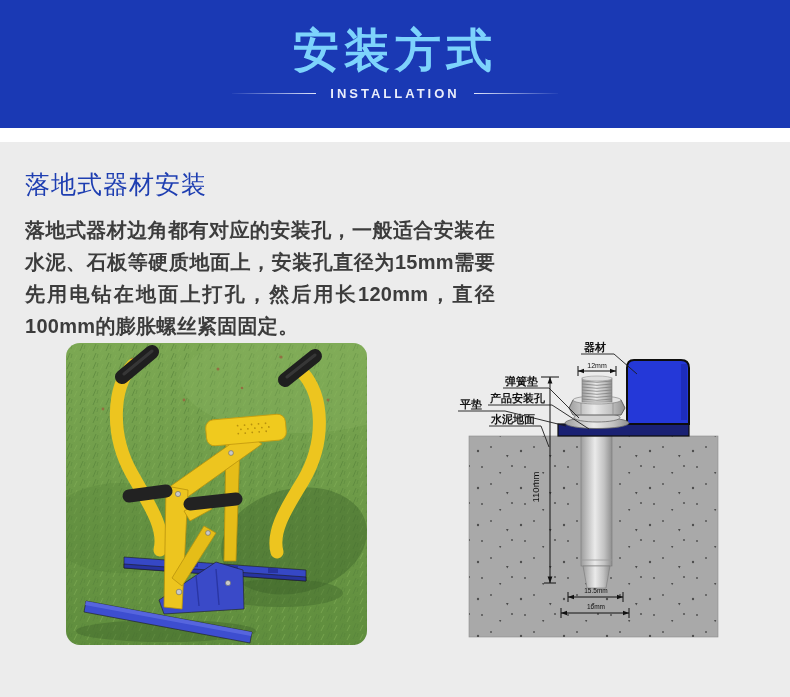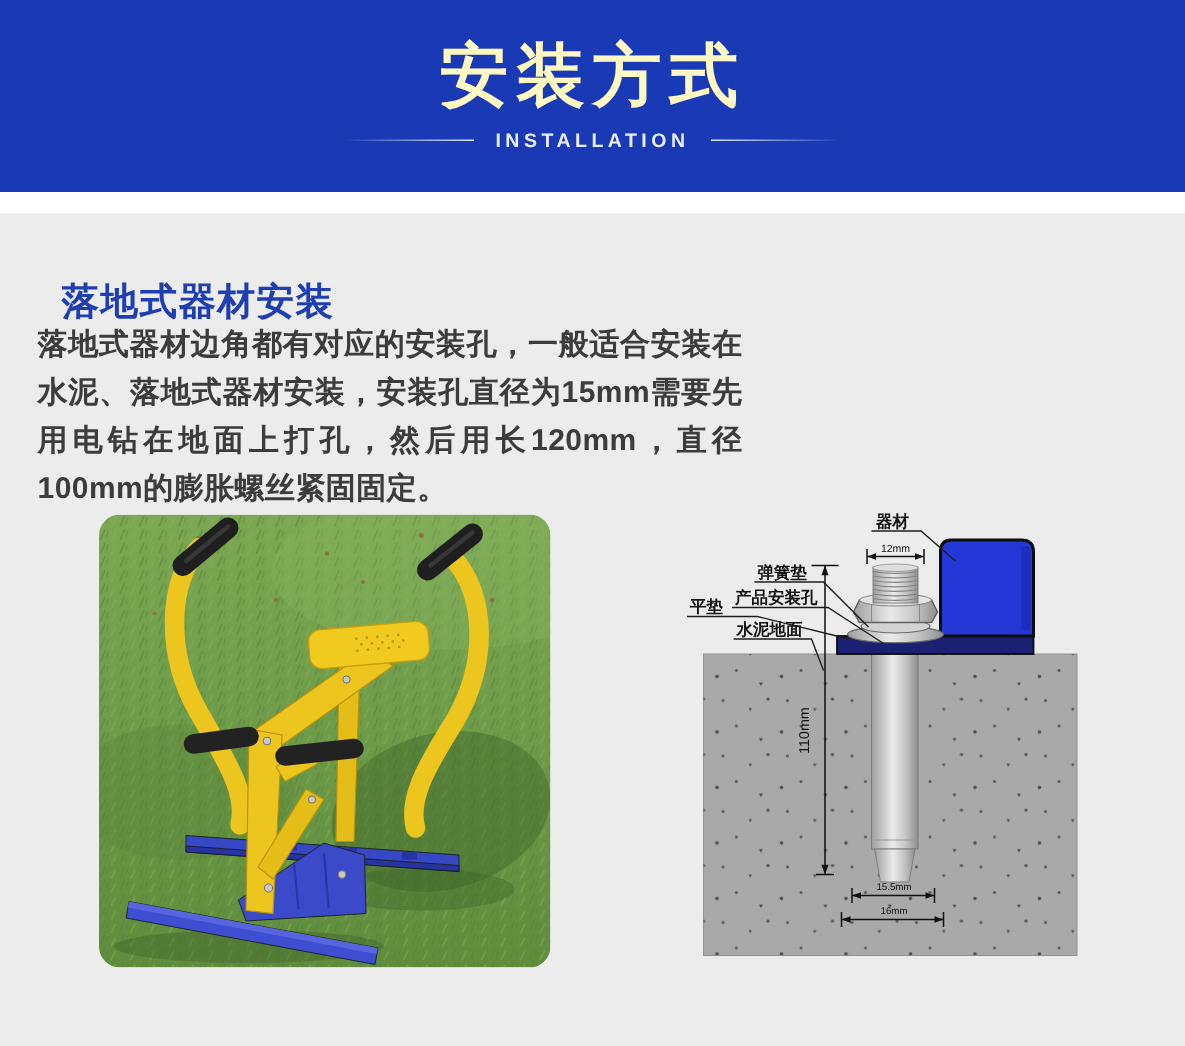--- a/index.html
+++ b/index.html
@@ -6,34 +6,34 @@
   .page{
     position:relative;width:790px;height:697px;background:#ffffff;overflow:hidden;
     font-family:"Liberation Sans",sans-serif;
   }
   
   .banner{
     position:absolute;left:0;top:0;width:790px;height:128px;background:#1a39b4;
     display:flex;flex-direction:column;align-items:center;justify-content:flex-start;
   }
   .banner-title{
-    margin-top:24px;color:#fef9c3;font-size:46px;font-weight:700;letter-spacing:5px;line-height:1.15;
+    margin-top:24px;color:#7dd3fc;font-size:46px;font-weight:700;letter-spacing:5px;line-height:1.15;
   }
   .banner-sub{display:flex;align-items:center;gap:14px;margin-top:9px;justify-content:space-between;}
   .banner-sub-text{color:#e9edfb;font-size:13px;font-weight:600;letter-spacing:3px;}
   .deco-line{width:84px;height:1px;}
   .deco-line.left{background:linear-gradient(to left,#dfe5fa,rgba(223,229,250,0.05));}
   .deco-line.right{background:linear-gradient(to right,#dfe5fa,rgba(223,229,250,0.05));}
   
   .content{
     position:absolute;left:0;top:142px;width:790px;height:555px;background:#ececec;
   }
   .heading{
-    position:absolute;left:25px;top:26px;margin:16px;
-    color:#1e3eb1;font-size:25px;font-weight:700;letter-spacing:1px;
+    position:absolute;left:25px;top:26px;margin:0;
+    color:#1e3eb1;font-size:25px;font-weight:400;letter-spacing:1px;
   }
   .body-text{
     position:absolute;left:25px;top:72px;width:470px;margin:0;
     color:#3c3c3c;font-size:20px;line-height:32px;font-weight:700;letter-spacing:.3px;
     text-align:justify;
   }
   .photo{
     position:absolute;left:66px;top:201px;width:301px;height:302px;
     border-radius:14px;overflow:hidden;
   }
@@ -57,21 +57,21 @@
       <span class="deco-line left"></span>
       <span class="banner-sub-text">INSTALLATION</span>
       <span class="deco-line right"></span>
     </div>
   </header>
 
   <main class="content">
 
     <h2 class="heading">落地式器材安装</h2>
 
-    <p class="body-text">落地式器材边角都有对应的安装孔，一般适合安装在水泥、落地式器材安装，安装孔直径为15mm需要先用电钻在地面上打孔，然后用长120mm，直径100mm的膨胀螺丝紧固固定。</p>
+    <p class="body-text">落地式器材边角都有对应的安装孔，一般适合安装在水泥、石板等硬质地面上，安装孔直径为15mm需要先用电钻在地面上打孔，然后用长120mm，直径100mm的膨胀螺丝紧固固定。</p>
 
     <div class="photo">
       <svg width="301" height="302" viewBox="0 0 301 302" xmlns="http://www.w3.org/2000/svg">
         <defs>
           <linearGradient id="grassGrad" x1="0" y1="0" x2="0" y2="1">
             <stop offset="0" stop-color="#7ca853"></stop>
             <stop offset="1" stop-color="#5f8d3d"></stop>
           </linearGradient>
           <pattern id="grassTx" width="13" height="9" patternUnits="userSpaceOnUse">
             <path d="M1,8 L4,1" stroke="#55823a" stroke-width="0.9" opacity="0.7"></path>

